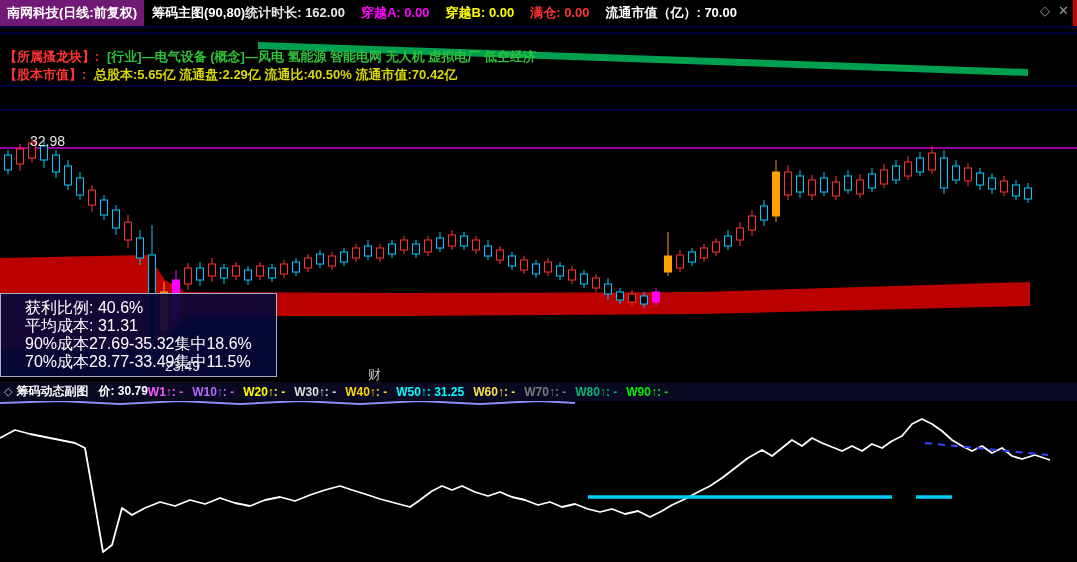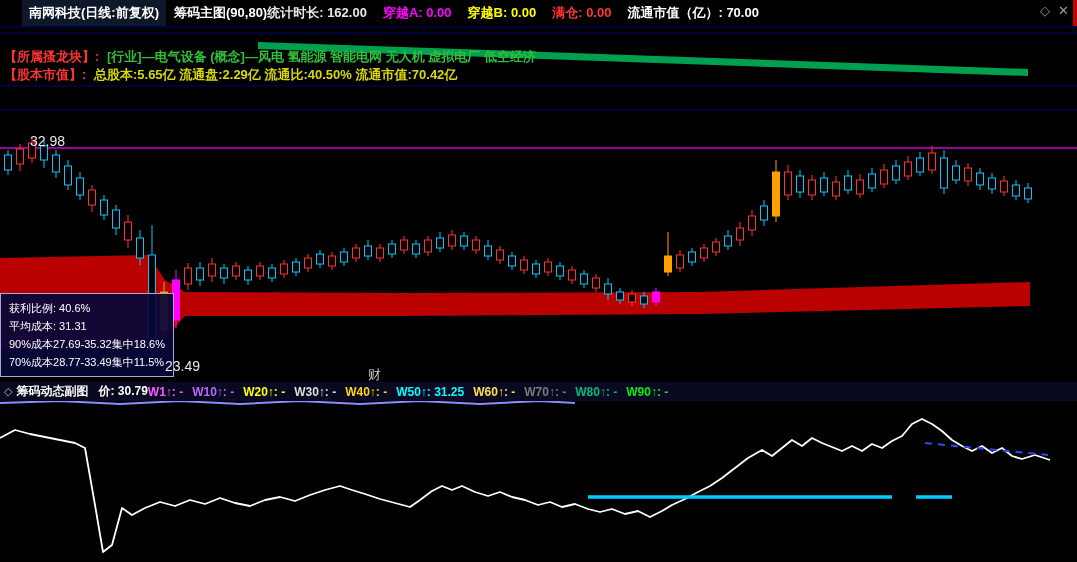--- a/index.html
+++ b/index.html
@@ -4,39 +4,39 @@
 <style>
   html,body{margin:0;padding:0;background:#000;}
   body{width:1077px;height:562px;overflow:hidden;
        font-family:"Liberation Sans","DejaVu Sans",sans-serif;position:relative;}
   .screen{position:absolute;left:0;top:0;width:1077px;height:562px;background:#000;}
   #chart-svg{position:absolute;left:0;top:0;z-index:1;}
 
   
   .titlebar{position:absolute;left:0;top:0;width:1077px;height:26px;background:#000;
             z-index:6;display:flex;align-items:center;font-size:13px;white-space:nowrap;}
-  .stock-badge{background:#0f172a;color:#fff;padding:4px 7px;font-weight:700;margin-left:22px;}
+  .stock-badge{background:#701a75;color:#fff;padding:4px 7px;font-weight:700;}
   .main-label{color:#fff;margin-left:8px;font-weight:700;}
   .stat-row{display:flex;margin-left:0;}
   .stat-item{margin-right:16px;font-weight:700;}
   .tb-icons{position:absolute;right:8px;top:3px;color:#9a9a9a;font-size:13px;display:flex;gap:8px;z-index:7;}
   .red-edge{position:absolute;right:0;top:0;width:4px;height:26px;background:#c40000;z-index:7;}
 
   
   .info-line{position:absolute;left:4px;z-index:5;font-size:13px;font-weight:700;white-space:nowrap;}
   .info-label{color:#ff3434;margin-right:4px;}
   .info-green{color:#2fbf3a;}
   .info-yellow{color:#d9d900;}
 
   
   .px-label{position:absolute;color:#e8e8e8;font-size:14px;z-index:7;}
   .watermark{position:absolute;color:#cfcfcf;font-size:13px;z-index:4;}
   .tooltip{position:absolute;left:0;top:293px;z-index:6;background:rgba(8,8,58,0.93);
-           border:1px solid #a9a9c8;color:#fff;font-size:11px;line-height:18px;
-           padding:5px 8px;white-space:nowrap;}
+           border:1px solid #a9a9c8;color:#fff;font-size:16px;line-height:18px;
+           padding:5px 24px;white-space:nowrap;}
 
   
   .subheader{position:absolute;left:0;top:382px;width:1077px;height:19px;background:#090922;
              z-index:5;display:flex;align-items:center;font-size:12px;white-space:nowrap;}
   .sub-marker{color:#bbb;margin:0 4px 0 4px;font-size:11px;}
   .sub-title{color:#fff;font-weight:700;margin-right:10px;}
   .price-pair{color:#fff;font-weight:700;}
   .w-item{margin-right:9px;font-weight:700;}
 </style>
 </head>

